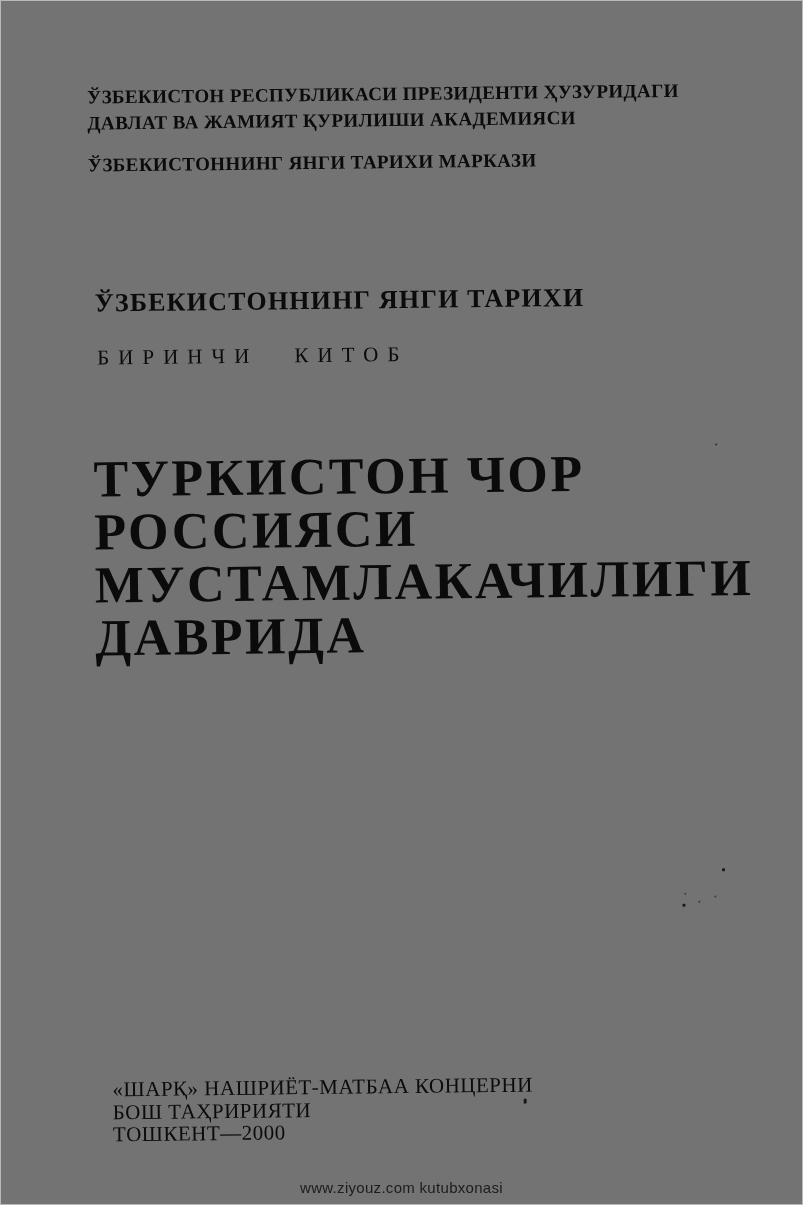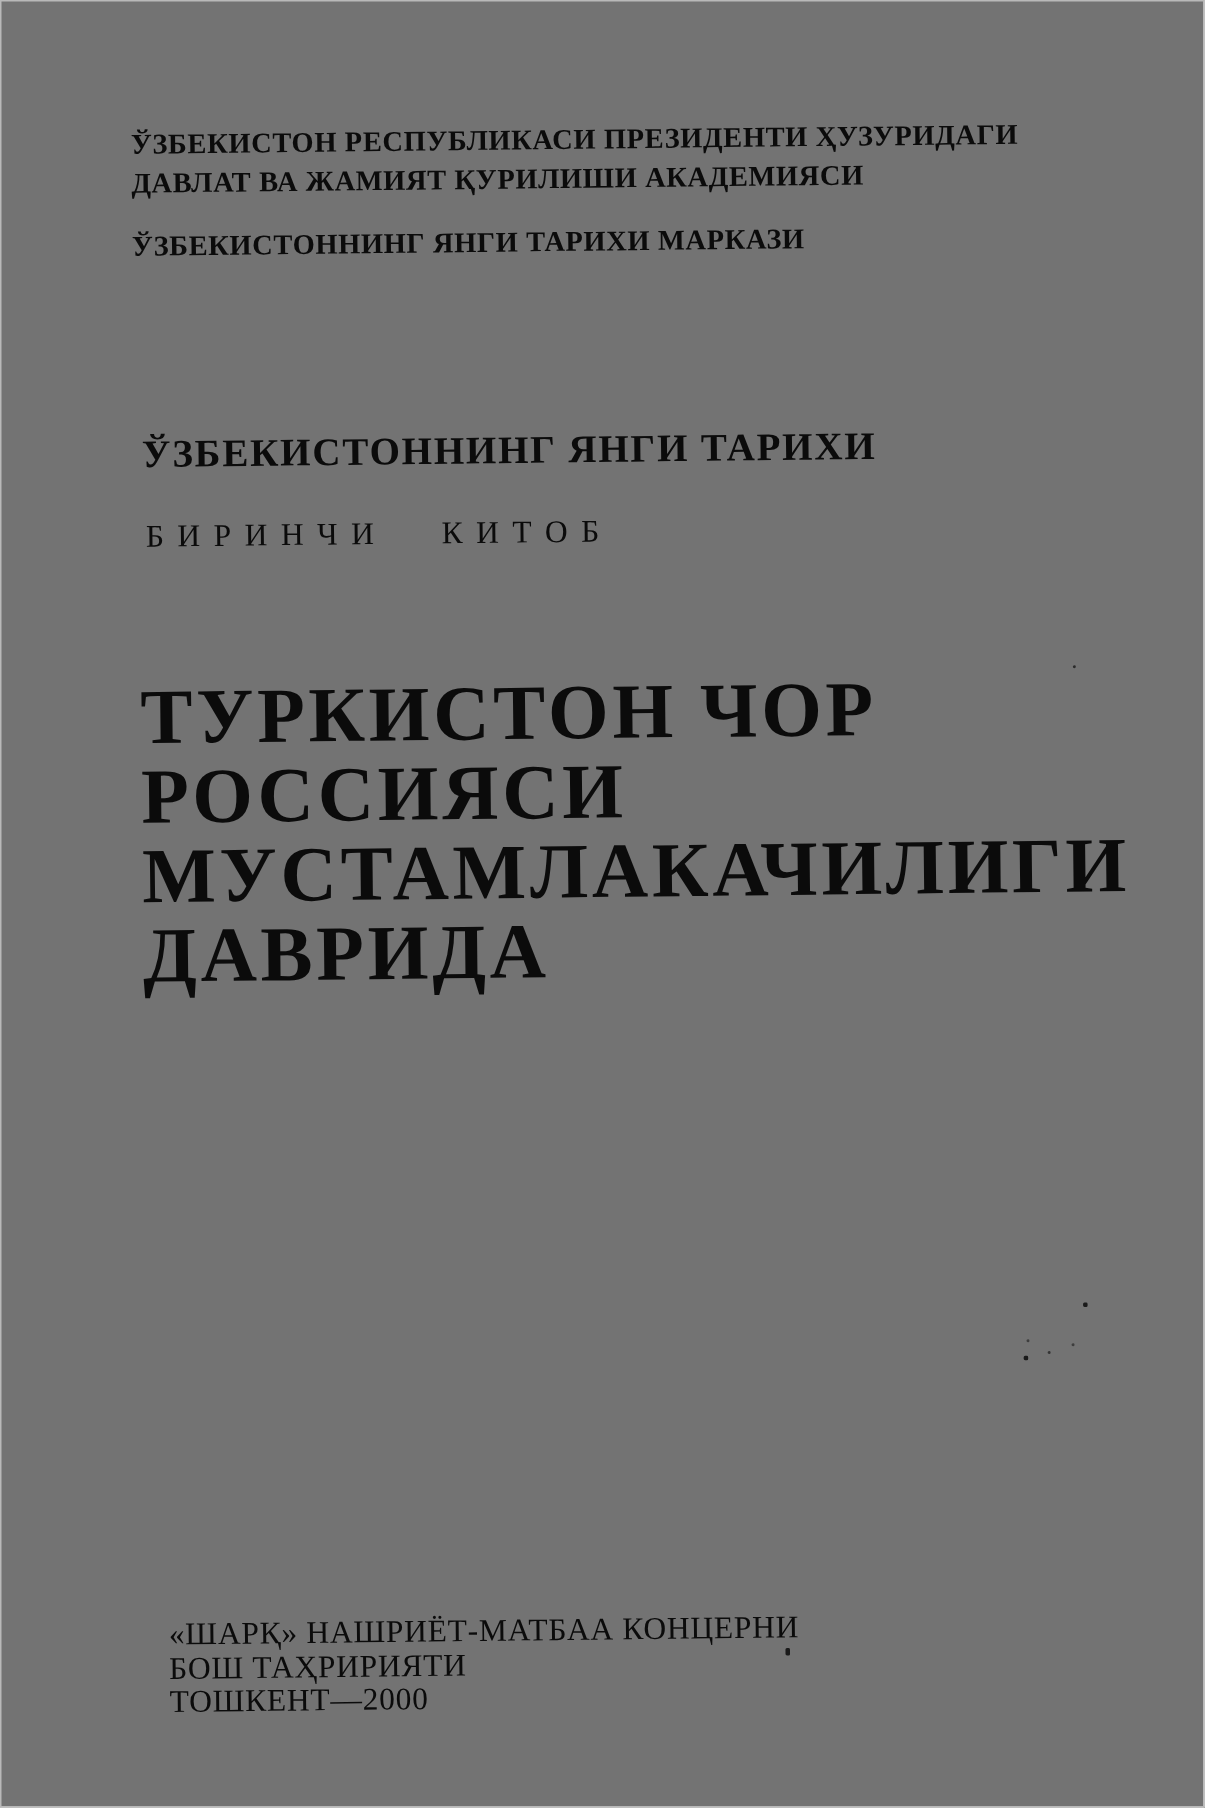--- a/index.html
+++ b/index.html
@@ -142,14 +142,15 @@
     <span class="speck sp1"></span>
     <span class="speck sp2"></span>
     <span class="speck sp3"></span>
     <span class="speck sp4"></span>
     <span class="speck sp5"></span>
     <span class="speck sp6"></span>
     <span class="speck sp7"></span>
 
   </div>
 
+  <div class="watermark">www.ziyouz.com kutubxonasi</div>
 
 </div>
 
 </body></html>

